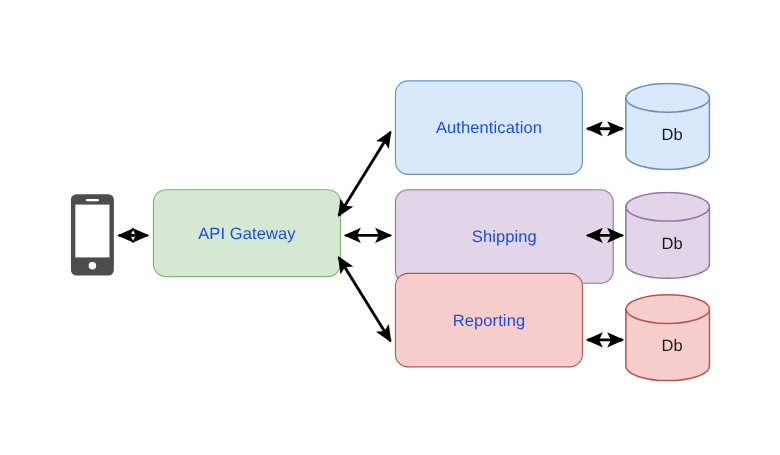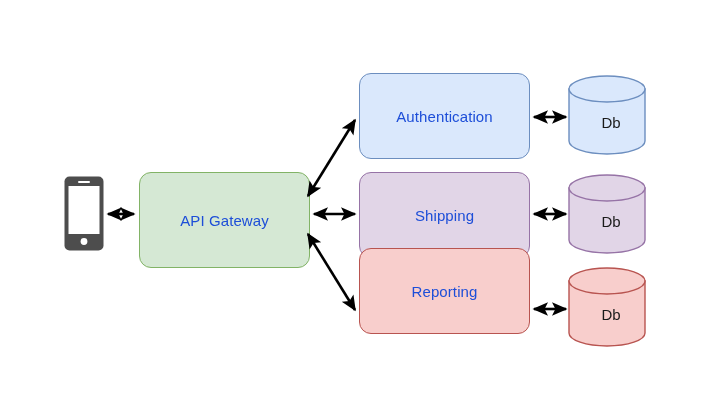--- a/index.html
+++ b/index.html
@@ -30,32 +30,32 @@
     border: 1px solid #000;
     font-size: 15px;
     color: #1d4ed8;
     letter-spacing: 0.1px;
     white-space: nowrap;
   }
   .node-label { pointer-events: none; }
 
   
   #api-gateway {
-    left: 139px; top: 172px; width: 171px; height: 96px;
+    left: 139px; top: 172px; width: 171px; height: 80px;
     background: #d5e8d4;
     border-color: #82b366;
   }
   
   #svc-auth {
     left: 359px; top: 73px; width: 171px; height: 86px;
     background: #dae8fc;
     border-color: #6c8ebf;
   }
   #svc-shipping {
-    left: 359px; top: 172px; width: 171px; height: 86px;
+    left: 359px; top: 172px; width: 199px; height: 86px;
     background: #e1d5e7;
     border-color: #9673a6;
   }
   #svc-reporting {
     left: 359px; top: 248px; width: 171px; height: 86px;
     background: #f8cecc;
     border-color: #b85450;
   }
 
   

